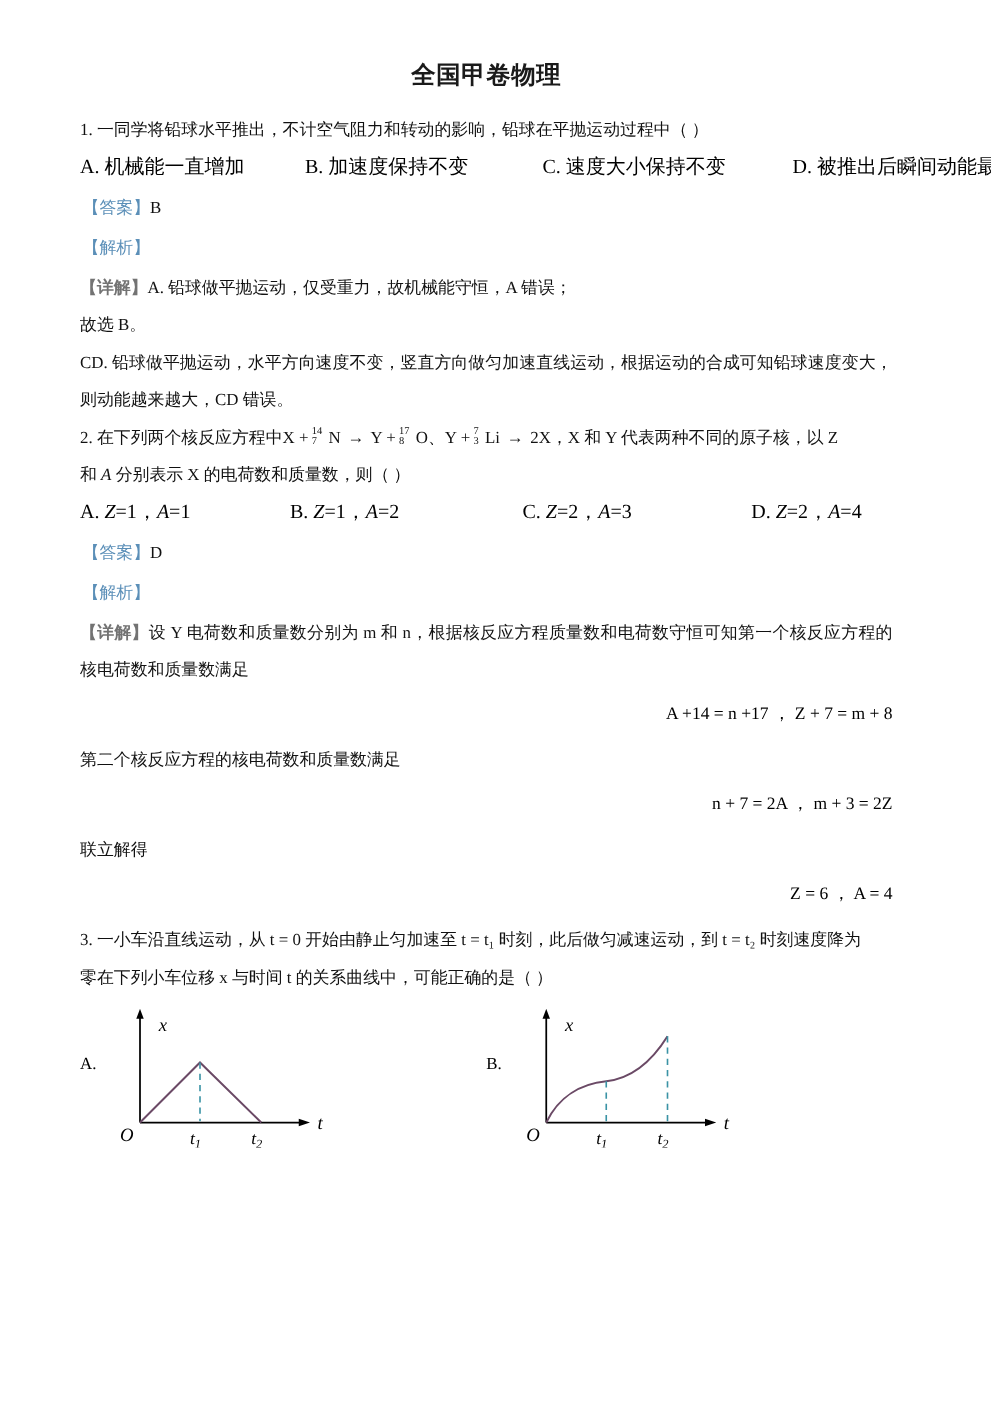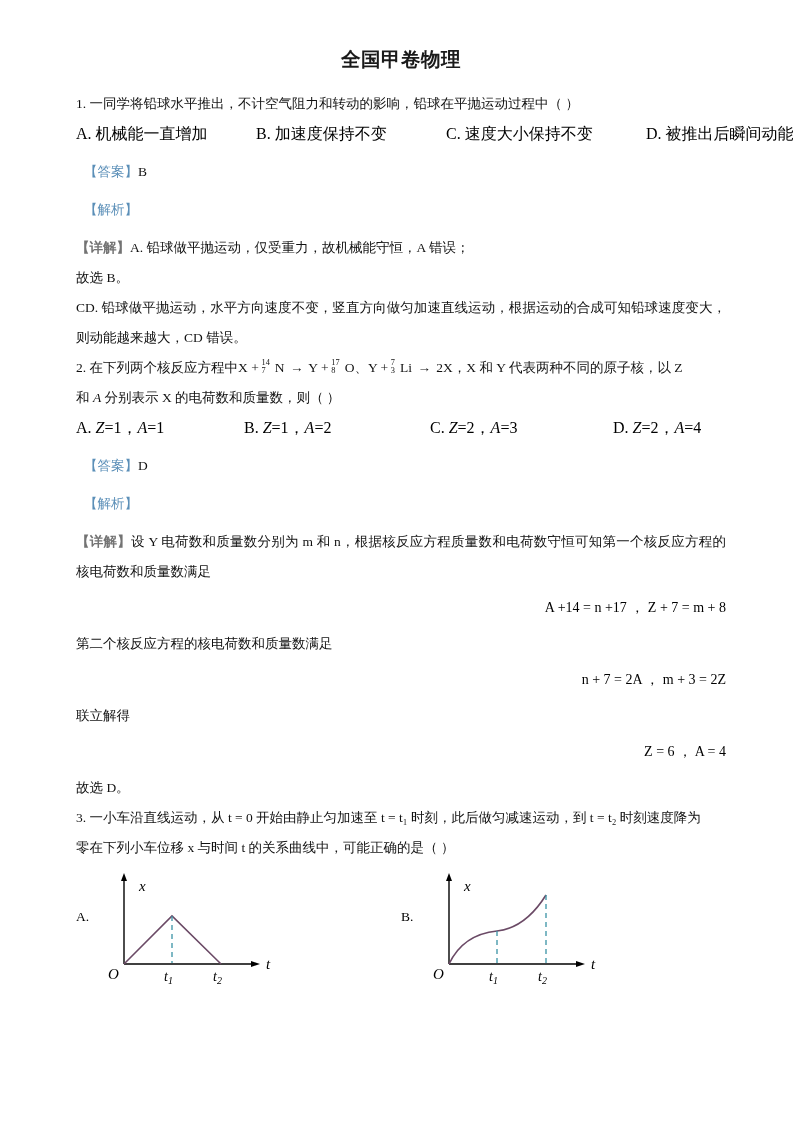--- a/index.html
+++ b/index.html
@@ -18,21 +18,21 @@
   .page {
     position: absolute;
     left: 0; top: 0;
     width: 793px;
     height: 1122px;
     padding: 0;
     box-sizing: border-box;
   }
   .content {
     position: absolute;
-    left: 76px;
+    left: 64px;
     top: 46px;
     width: 650px;
   }
   .doc-title {
     text-align: center;
     font-family: "DejaVu Sans", "Liberation Sans", sans-serif;
     font-weight: bold;
     font-size: 19.5px;
     letter-spacing: 0.5px;
     margin: 0 0 16px 0;
@@ -41,21 +41,21 @@
   .para {
     font-size: 13.5px;
     line-height: 30px;
     margin: 0;
     text-align: justify;
     color: #111;
   }
   .tagline {
     font-size: 13.5px;
     line-height: 30px;
-    margin: 8px;
+    margin: 2px;
   }
   .tag {
     color: #5b8fb8;
   }
   .tag-bold {
     color: #737373;
     font-weight: bold;
   }
   .ans-val { color: #111; }
   .opts {
@@ -152,21 +152,20 @@
     <p class="eq-center">A +14 = n +17 ， Z + 7 = m + 8</p>
 
     <p class="para">第二个核反应方程的核电荷数和质量数满足</p>
 
     <p class="eq-center">n + 7 = 2A ， m + 3 = 2Z</p>
 
     <p class="para">联立解得</p>
 
     <p class="eq-center">Z = 6 ， A = 4</p>
 
-    <p class="para">故选 D。</p>
 
     <p class="para">3. 一小车沿直线运动，从 t = 0 开始由静止匀加速至 t = t₁ 时刻，此后做匀减速运动，到 t = t₂ 时刻速度降为</p>
     <p class="para">零在下列小车位移 x 与时间 t 的关系曲线中，可能正确的是（      ）</p>
 
     <div class="figs">
 
       <div class="fig fig-a">
         <span class="fig-label">A.</span>
         <svg width="230" height="115" viewBox="0 0 230 115">
 

